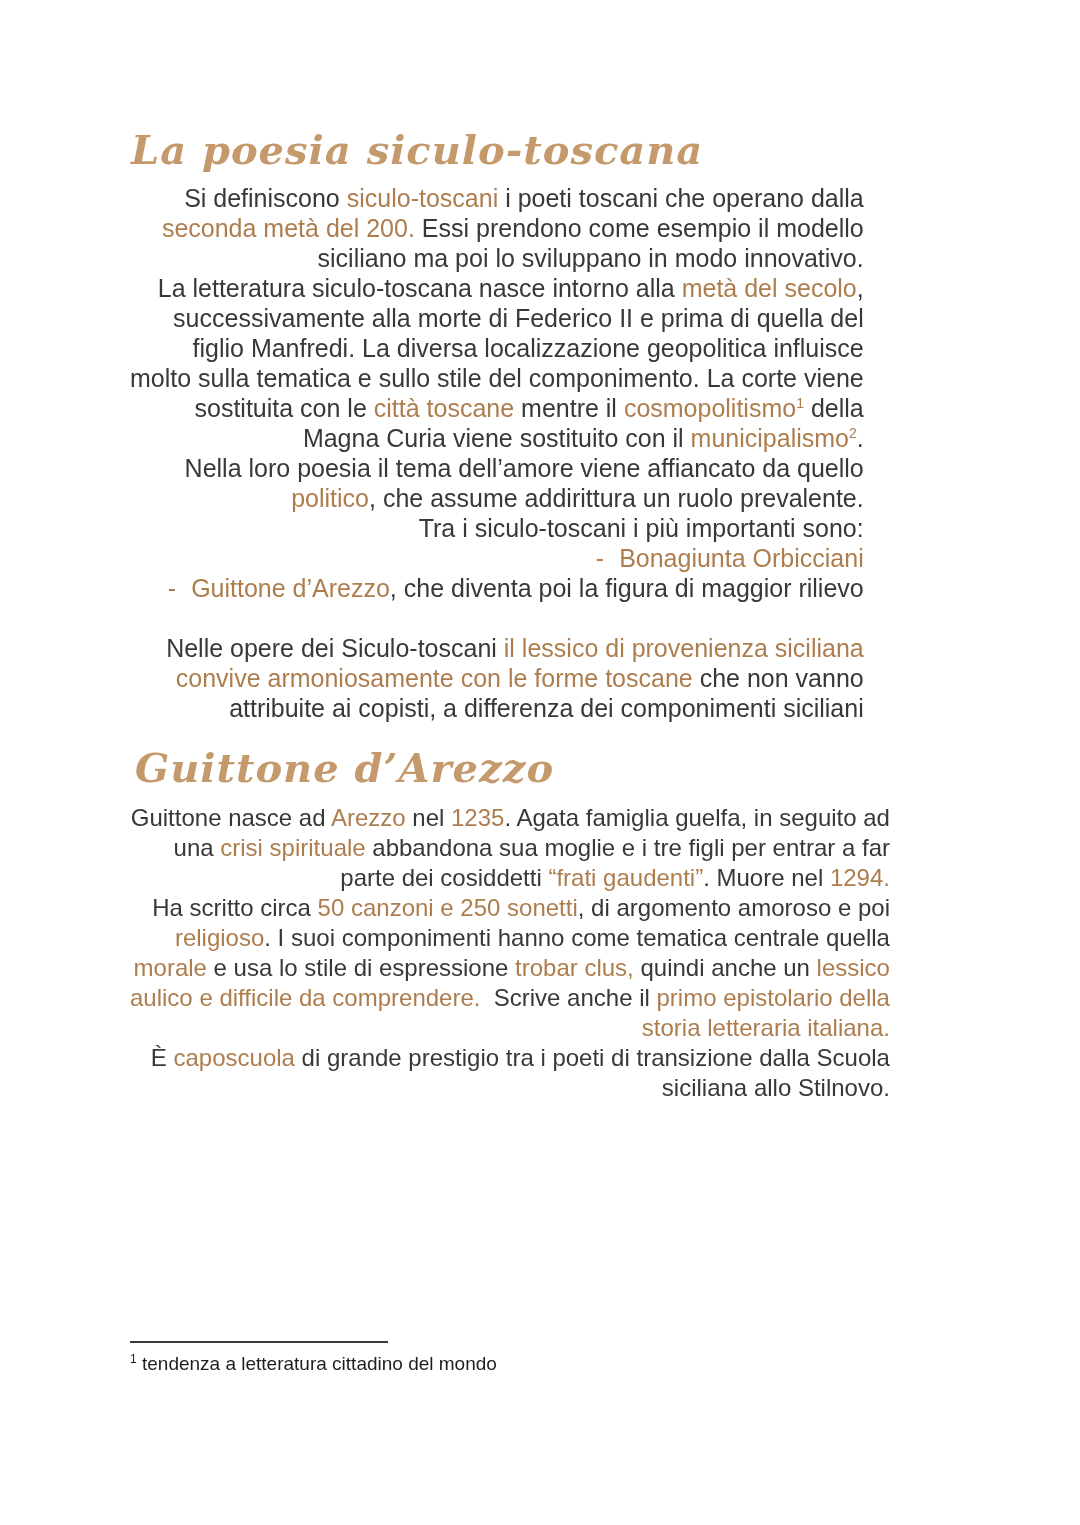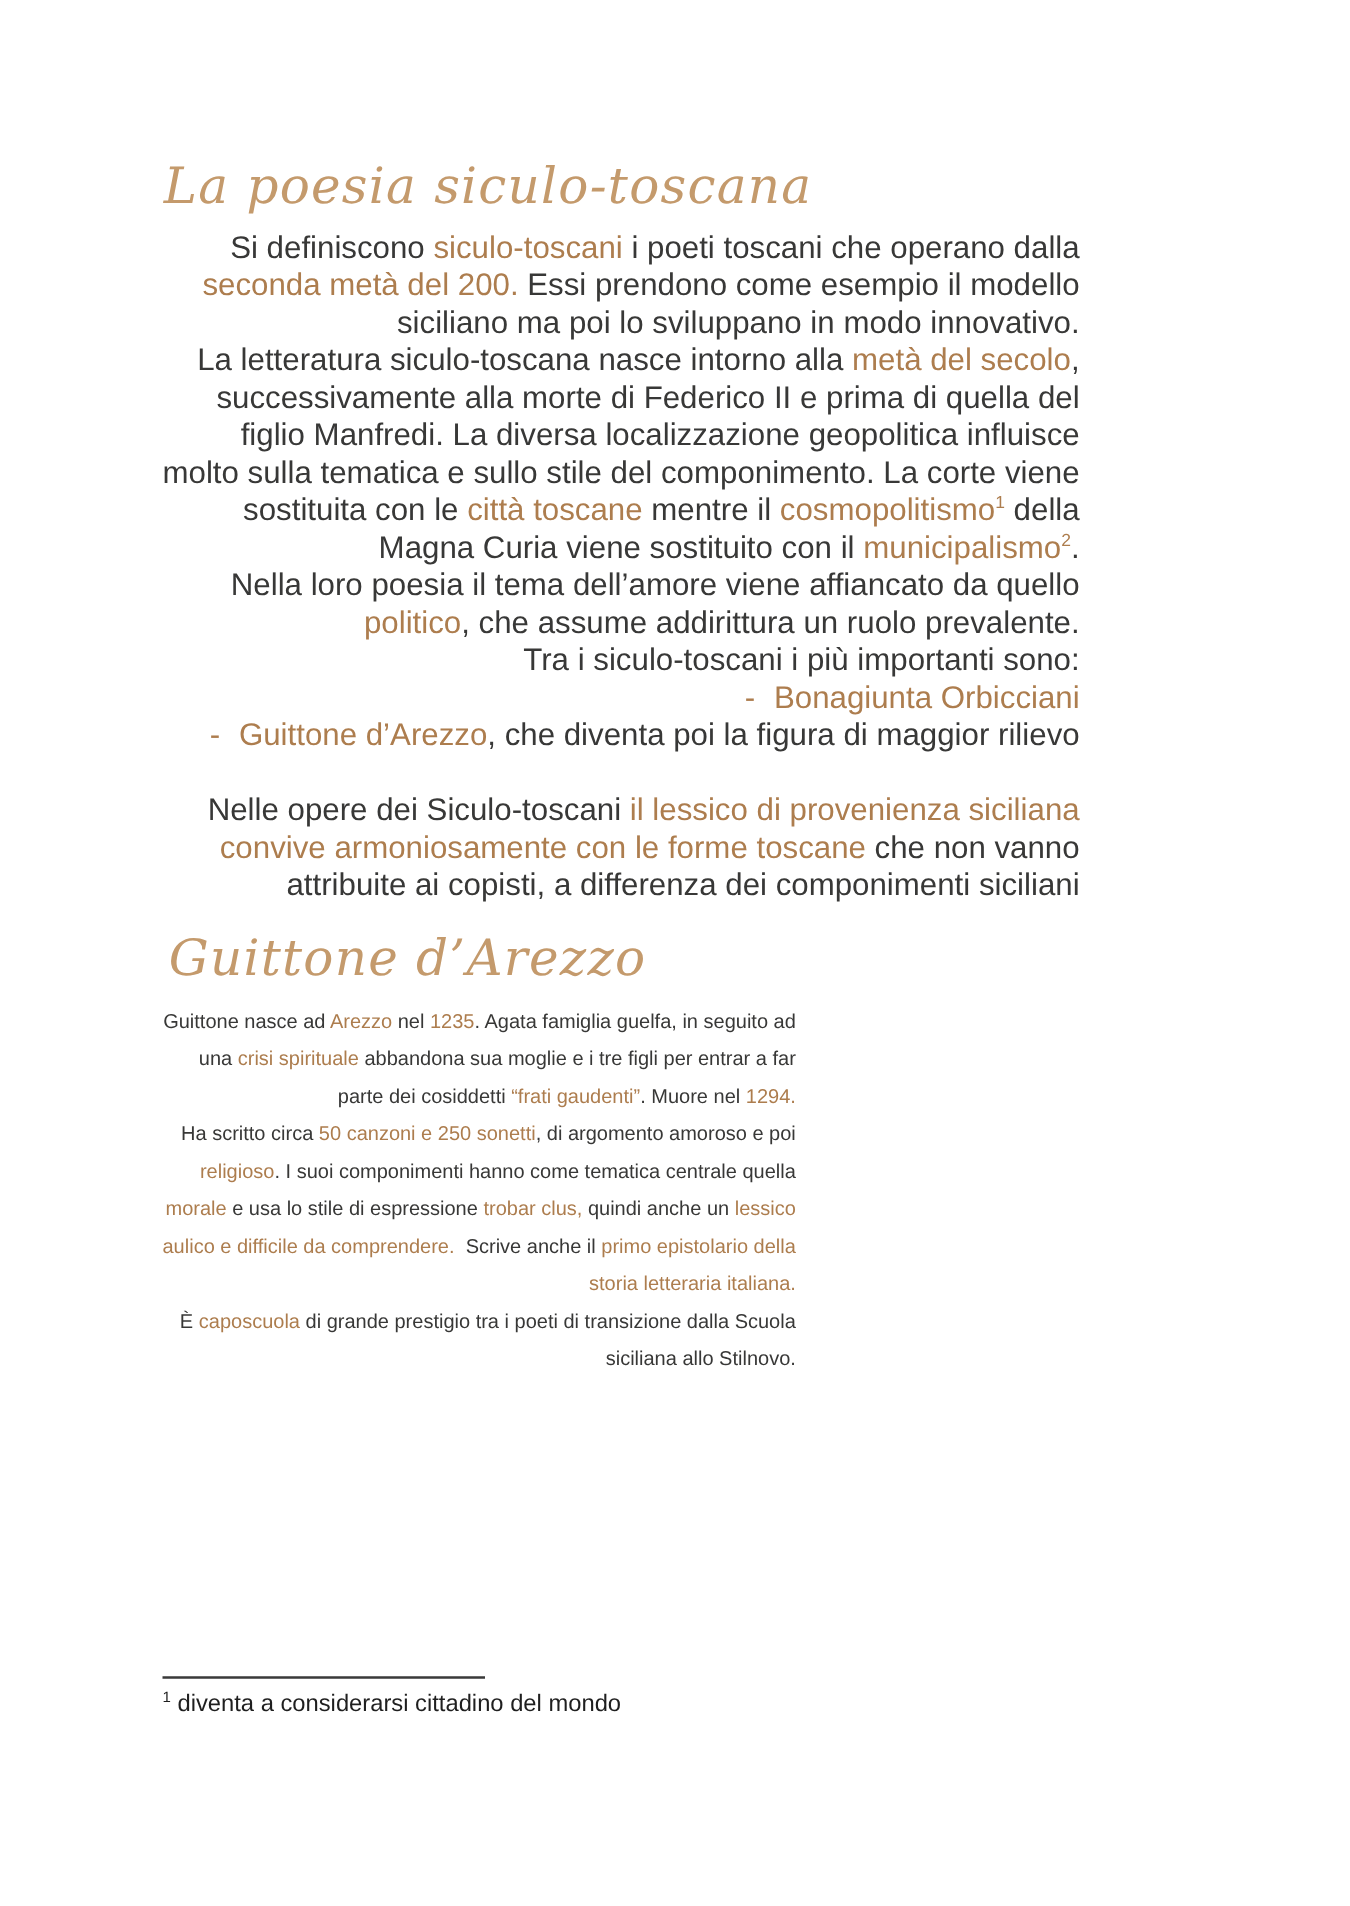--- a/index.html
+++ b/index.html
@@ -8,35 +8,35 @@
     width:1080px;
     height:1525px;
     background:#ffffff;
     overflow:hidden;
     font-family:"Liberation Sans", sans-serif;
   }
   .script-heading{
     position:absolute;
     font-family:"DejaVu Serif", serif;
     font-style:italic;
-    font-weight:400;
+    font-weight:700;
     font-size:40px;
     letter-spacing:1px;
     color:var(--heading-color,#c49a6c);
     white-space:pre;
   }
   #heading-0{top:126px;left:131px;}
   #heading-1{top:744px;left:135px;}
   .lines{
     position:absolute;
     left:130px;
     white-space:pre;
   }
   #lines-0{top:183px;font-size:25px;}
-  #lines-1{top:803px;font-size:16px;}
+  #lines-1{top:803px;font-size:24px;}
   .line{height:30px;line-height:30px;color:var(--body-color,#383837);text-align:right;}
   .line.list{padding-left:30px;}
   .line.spacer{height:30px;}
   .dash{margin-right:15px;}
   .seg-body{color:var(--body-color,#383837);}
   .seg-accent{color:var(--accent-color,#ad7d4e);}
   .seg-accent-u{
     color:var(--accent-color,#ad7d4e);
     text-underline-offset:4px;
     text-decoration-thickness:2px;
@@ -66,16 +66,16 @@
 
   <div class="lines" id="lines-0"><div class="line"><span class="seg-body">Si definiscono </span><span class="seg-accent">siculo-toscani</span><span class="seg-body"> i poeti toscani che operano dalla</span></div><div class="line"><span class="seg-accent">seconda metà del 200.</span><span class="seg-body"> Essi prendono come esempio il modello</span></div><div class="line"><span class="seg-body">siciliano ma poi lo sviluppano in modo innovativo.</span></div><div class="line"><span class="seg-body">La letteratura siculo-toscana nasce intorno alla </span><span class="seg-accent">metà del secolo</span><span class="seg-body">,</span></div><div class="line"><span class="seg-body">successivamente alla morte di Federico II e prima di quella del</span></div><div class="line"><span class="seg-body">figlio Manfredi. La diversa localizzazione geopolitica influisce</span></div><div class="line"><span class="seg-body">molto sulla tematica e sullo stile del componimento. La corte viene</span></div><div class="line"><span class="seg-body">sostituita con le </span><span class="seg-accent-u">città toscane</span><span class="seg-body"> mentre il </span><span class="seg-accent">cosmopolitismo</span><sup class="seg-accent">1</sup><span class="seg-body"> della</span></div><div class="line"><span class="seg-body">Magna Curia viene sostituito con il </span><span class="seg-accent-u">municipalismo</span><sup class="seg-accent">2</sup><span class="seg-body">.</span></div><div class="line"><span class="seg-body">Nella loro poesia il tema dell’amore viene affiancato da quello</span></div><div class="line"><span class="seg-accent-u">politico</span><span class="seg-body">, che assume addirittura un ruolo prevalente.</span></div><div class="line"><span class="seg-body">Tra i siculo-toscani i più importanti sono:</span></div><div class="line list"><span class="dash seg-accent">-</span><span class="seg-accent">Bonagiunta Orbicciani</span></div><div class="line list"><span class="dash seg-accent">-</span><span class="seg-accent">Guittone d’Arezzo</span><span class="seg-body">, che diventa poi la figura di maggior rilievo</span></div><div class="line spacer"></div><div class="line"><span class="seg-body">Nelle opere dei Siculo-toscani </span><span class="seg-accent">il lessico di provenienza siciliana</span></div><div class="line"><span class="seg-accent">convive armoniosamente con le forme toscane</span><span class="seg-body"> che non vanno</span></div><div class="line"><span class="seg-body">attribuite ai copisti, a differenza dei componimenti siciliani</span></div></div>
 
   <div class="script-heading" id="heading-1">Guittone d’Arezzo</div>
 
   <div class="lines" id="lines-1"><div class="line"><span class="seg-body">Guittone nasce ad </span><span class="seg-accent">Arezzo</span><span class="seg-body"> nel </span><span class="seg-accent">1235</span><span class="seg-body">. Agata famiglia guelfa, in seguito ad</span></div><div class="line"><span class="seg-body">una </span><span class="seg-accent">crisi spirituale</span><span class="seg-body"> abbandona sua moglie e i tre figli per entrar a far</span></div><div class="line"><span class="seg-body">parte dei cosiddetti </span><span class="seg-accent">“frati gaudenti”</span><span class="seg-body">. Muore nel </span><span class="seg-accent">1294.</span></div><div class="line"><span class="seg-body">Ha scritto circa </span><span class="seg-accent">50 canzoni e 250 sonetti</span><span class="seg-body">, di argomento amoroso e poi</span></div><div class="line"><span class="seg-accent">religioso</span><span class="seg-body">. I suoi componimenti hanno come tematica centrale quella</span></div><div class="line"><span class="seg-accent-u">morale</span><span class="seg-body"> e usa lo stile di espressione </span><span class="seg-accent-u">trobar clus,</span><span class="seg-body"> quindi anche un </span><span class="seg-accent">lessico</span></div><div class="line"><span class="seg-accent">aulico e difficile da comprendere.</span><span class="seg-body">  Scrive anche il </span><span class="seg-accent-u">primo epistolario della</span></div><div class="line"><span class="seg-accent-u">storia letteraria italiana.</span></div><div class="line"><span class="seg-body">È </span><span class="seg-accent">caposcuola</span><span class="seg-body"> di grande prestigio tra i poeti di transizione dalla Scuola</span></div><div class="line"><span class="seg-body">siciliana allo Stilnovo.</span></div></div>
 
   <div class="fn-rule"></div>
 
   <div id="footnotes">
-      <div class="fn-line"><sup>1</sup> <span>diventa a considerarsi cittadino del mondo</span></div>
+      <div class="fn-line"><sup>1</sup> <span>tendenza a letteratura cittadino del mondo</span></div>
     </div>
 
 </div>
 
 </body></html>

